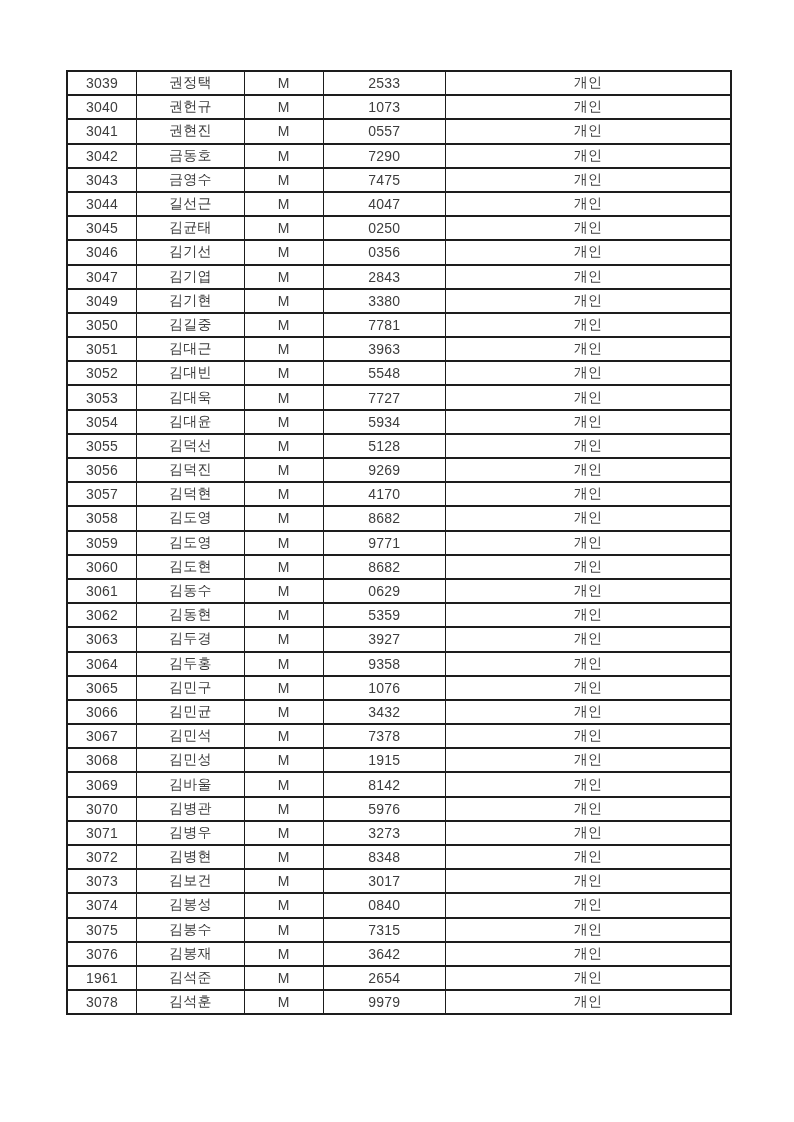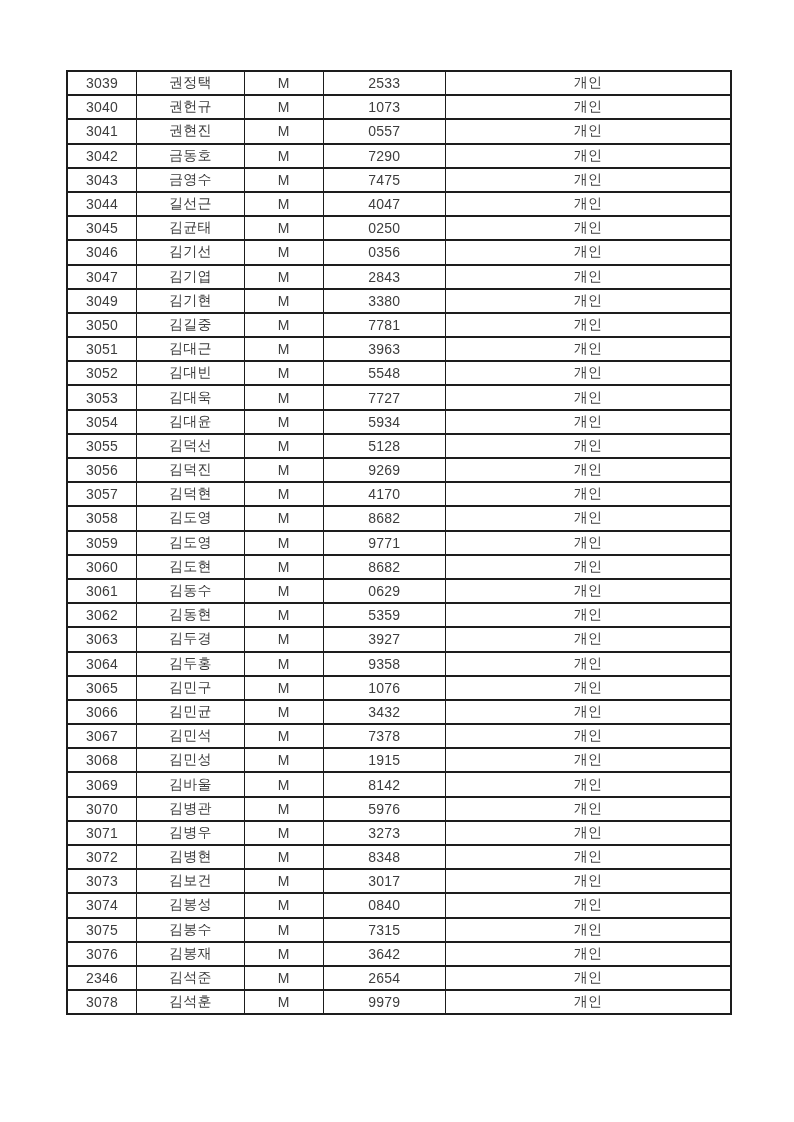--- a/index.html
+++ b/index.html
@@ -318,21 +318,21 @@
           <td class="col-type">개인</td>
         </tr>
         <tr>
           <td class="col-no">3076</td>
           <td class="col-name">김봉재</td>
           <td class="col-gender">M</td>
           <td class="col-code">3642</td>
           <td class="col-type">개인</td>
         </tr>
         <tr>
-          <td class="col-no">2346</td>
+          <td class="col-no">1961</td>
           <td class="col-name">김석준</td>
           <td class="col-gender">M</td>
           <td class="col-code">2654</td>
           <td class="col-type">개인</td>
         </tr>
         <tr>
           <td class="col-no">3078</td>
           <td class="col-name">김석훈</td>
           <td class="col-gender">M</td>
           <td class="col-code">9979</td>

